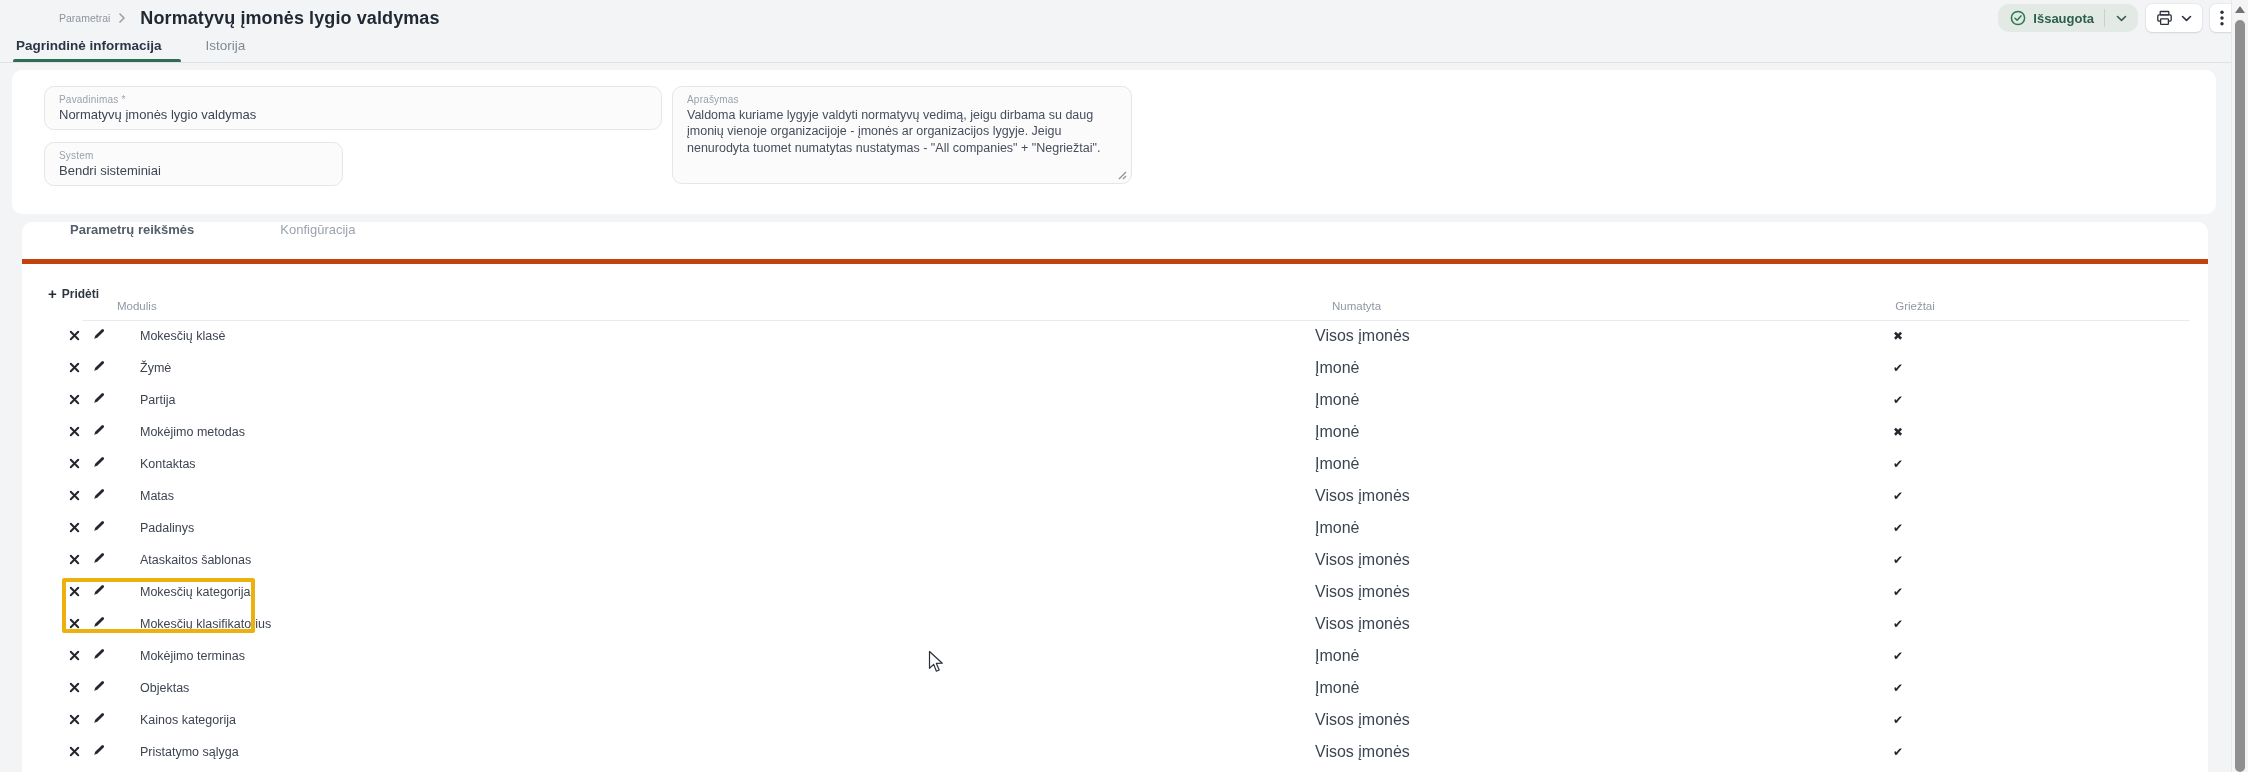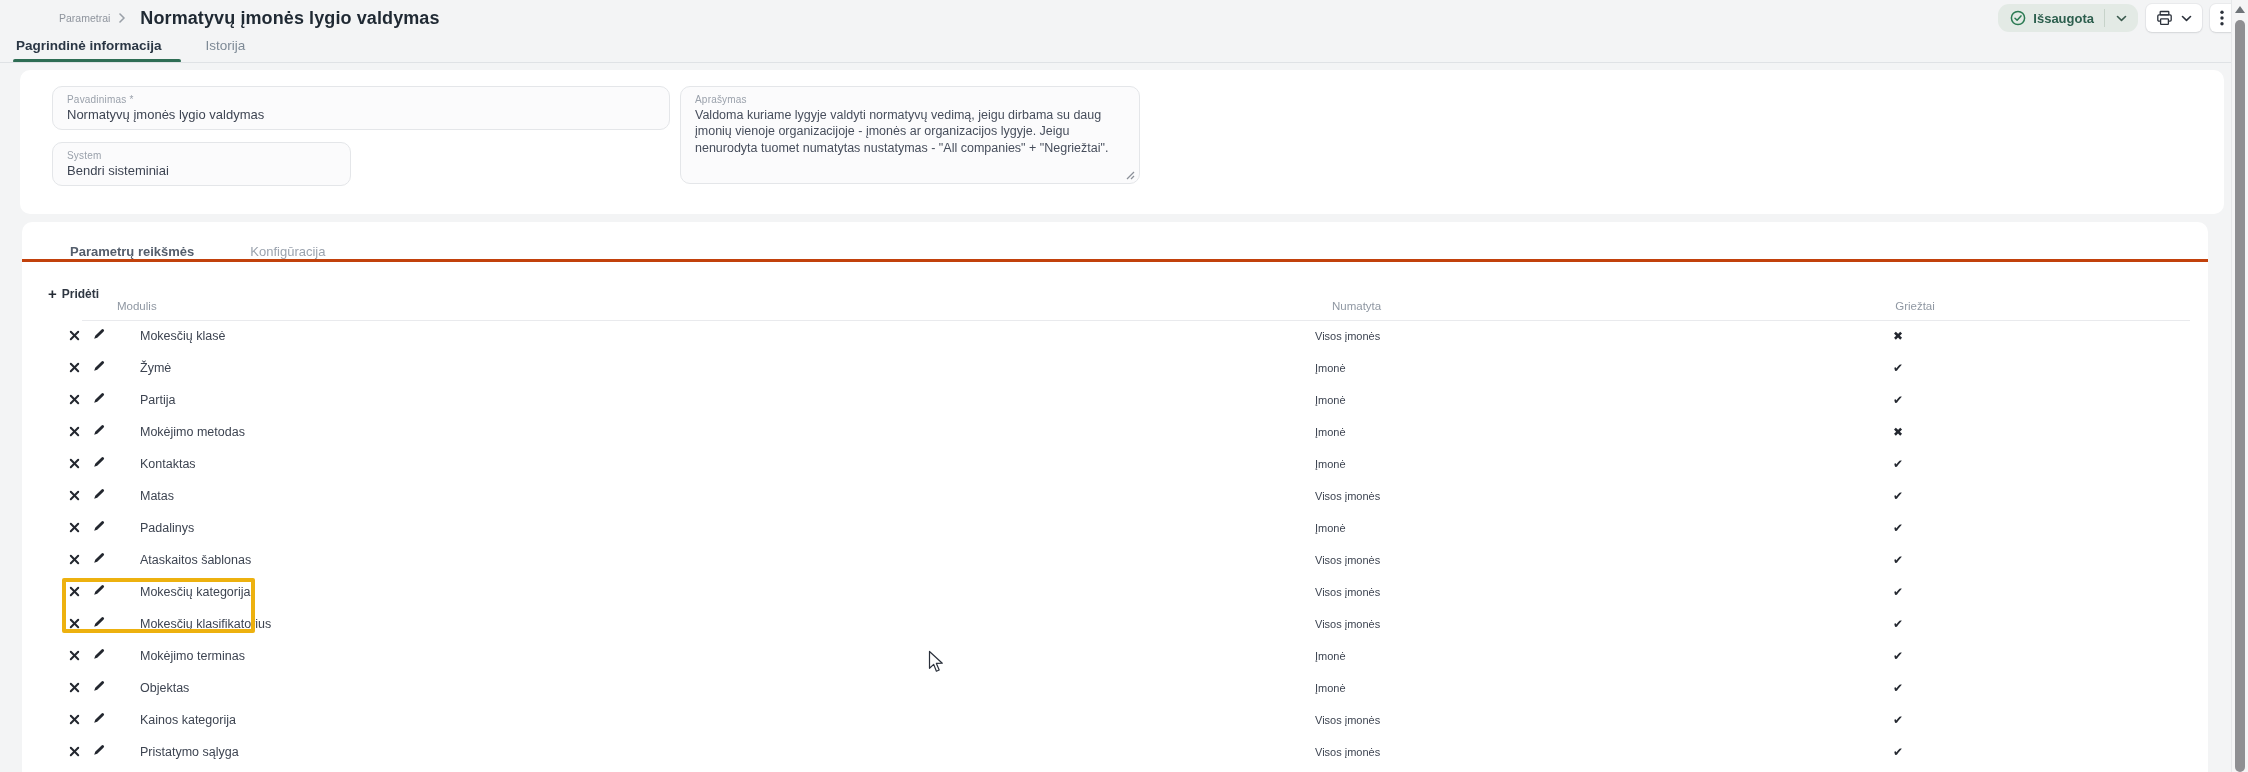--- a/index.html
+++ b/index.html
@@ -44,58 +44,58 @@
   .tabbar-border{position:absolute;left:0;top:62px;width:2232px;height:1px;background:#DFE2E5;}
   .tab{font-size:13.5px;padding-top:2px;cursor:pointer;}
   .tab.active{color:#2A3644;font-weight:700;}
   .tab.inactive{color:#7E8A96;font-weight:500;}
   .tab-underline{
     position:absolute;left:13px;top:59px;width:168px;height:4px;border-radius:2px;
     background:var(--accent-green,#2E6D54);
   }
   
   .card{position:absolute;background:#fff;border-radius:10px;}
-  .card-form{left:20px;top:70px;width:2204px;height:144px;}
+  .card-form{left:12px;top:70px;width:2204px;height:144px;}
   .field{
     position:absolute;background:#FBFBFC;border:1px solid #E4E6E9;border-radius:10px;
     box-sizing:border-box;padding:7px 14px 0 14px;overflow:hidden;
   }
   .field-label{display:block;font-size:10px;color:#9AA1AB;letter-spacing:.2px;margin-bottom:2px;}
   .field-value{display:block;font-size:13px;color:#3E4553;line-height:1.25;}
   .f-pavadinimas{left:32px;top:16px;width:618px;height:44px;}
   .f-system{left:32px;top:72px;width:299px;height:44px;}
   .f-kodas{left:344px;top:72px;width:306px;height:44px;}
   .f-aprasymas{left:660px;top:16px;width:460px;height:98px;}
   .f-aprasymas .field-value{font-size:12.5px;line-height:1.3;color:#474E5C;}
   .resize-handle{position:absolute;right:4px;bottom:3px;}
   
   .card-table{left:22px;top:222px;width:2186px;height:550px;border-radius:10px 10px 0 0;}
   .subtabs{
-    height:37px;border-bottom:3px solid #c2410c;display:flex;align-items:flex-end;
-    padding-left:48px;gap:56px;
+    height:37px;border-bottom:5px solid #c2410c;display:flex;align-items:flex-start;
+    padding-left:48px;gap:86px;
   }
   .subtab{font-size:13px;cursor:pointer;}
   .subtab.active{color:#545E6C;font-weight:600;}
   .subtab.inactive{color:#9BA3AE;font-weight:500;}
   .add-row{position:absolute;left:26px;top:64px;display:flex;align-items:center;gap:5px;cursor:pointer;}
   .add-plus{font-size:15px;font-weight:700;color:#262C35;line-height:1;}
   .add-label{font-size:12px;font-weight:600;color:#2F3742;}
   .thead{position:absolute;left:17px;top:78px;width:100%;height:20px;}
   .th{position:absolute;font-size:11.5px;color:#9098A3;}
   .th-modulis{left:78px;}
   .th-numatyta{left:1293px;}
   .th-grieztai{left:1848px;width:56px;text-align:center;}
   .thead-border{position:absolute;left:60px;right:18px;top:98px;height:1px;background:#E9EAEd;}
   .tbody{position:absolute;left:0;top:98px;width:100%;}
   .trow{position:relative;height:32px;}
   .trow span{position:absolute;top:50%;transform:translateY(-50%);}
   .cell-x{left:44px;width:16px;text-align:center;cursor:pointer;}
   .cell-pencil{left:69px;width:16px;text-align:center;cursor:pointer;}
   .cell-name{left:78px;font-size:12.5px;color:#3D4451;white-space:nowrap;margin-left:40px;}
-  .cell-num{left:1293px;font-size:11px;color:#3D4451;white-space:nowrap;}
+  .cell-num{left:1293px;font-size:16px;color:#3D4451;white-space:nowrap;}
   .cell-gri{left:1848px;width:56px;text-align:center;font-size:12px;color:#23272F;}
   
   .highlight-box{
     position:absolute;left:62px;top:578px;width:193px;height:55px;
     border:4px solid var(--highlight,#EDB10F);box-sizing:border-box;border-radius:2px;
     pointer-events:none;
   }
   .cursor{position:absolute;left:925px;top:650px;pointer-events:none;}
   
   .scrollbar{position:absolute;right:0;top:0;width:16px;height:772px;background:#F5F5F6;border-left:1px solid #E7E8EA;}

